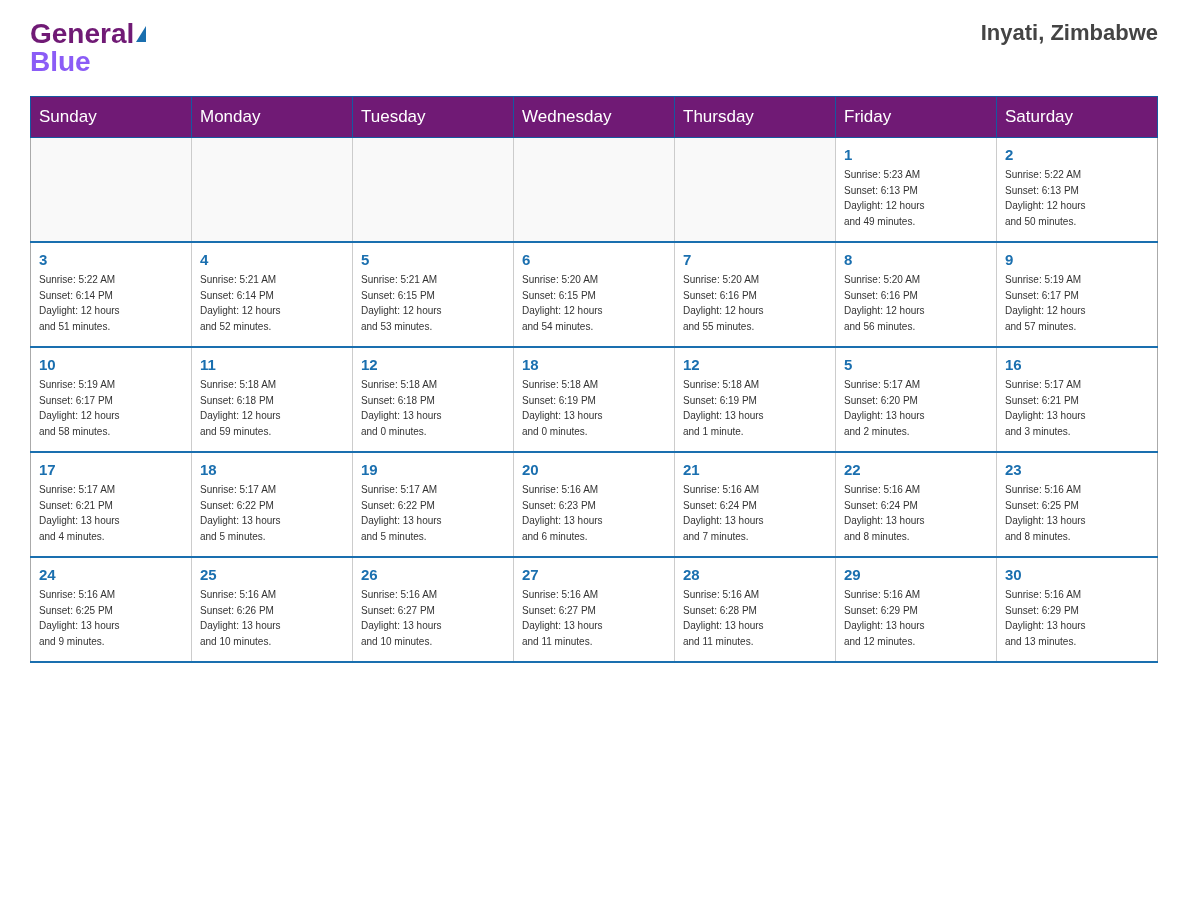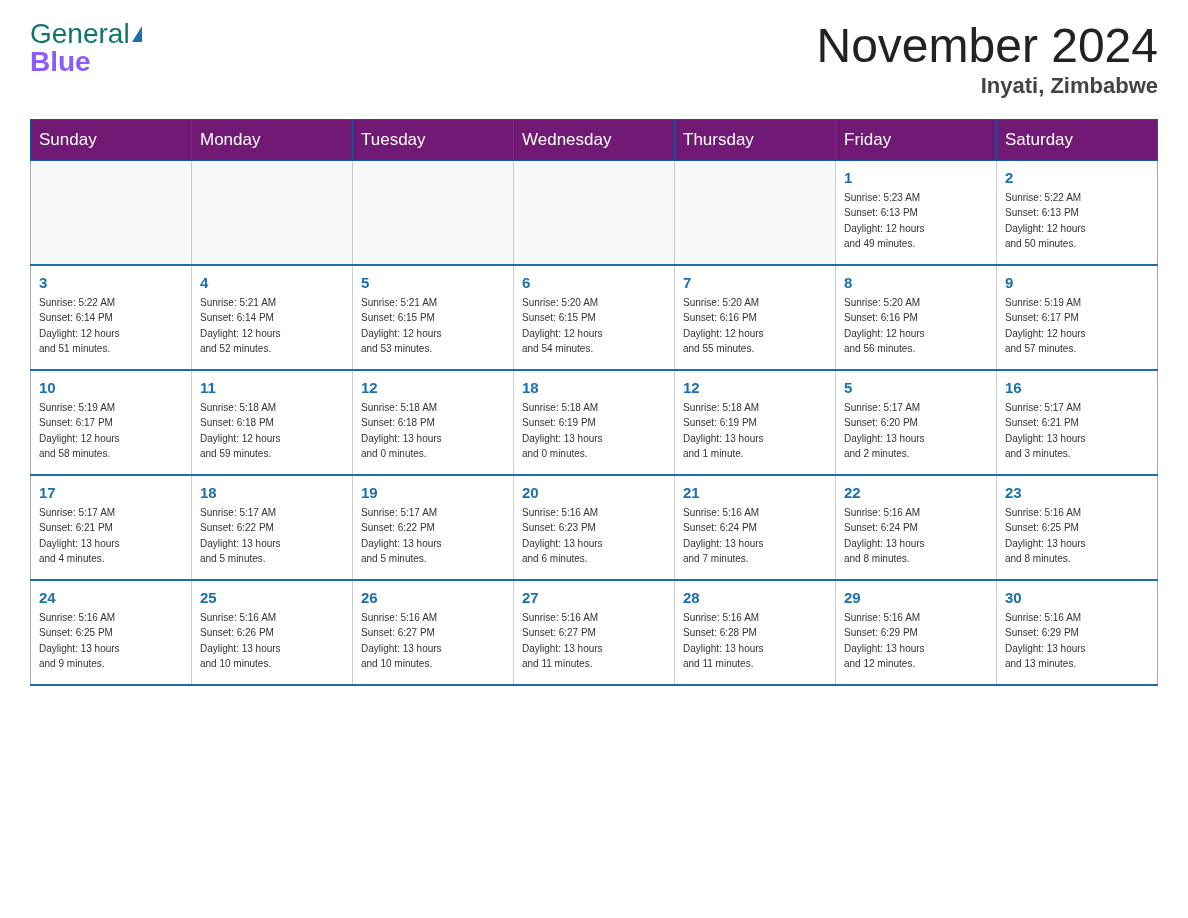--- a/index.html
+++ b/index.html
@@ -16,22 +16,22 @@
       align-items: flex-start;
       margin-bottom: 20px;
     }
     .logo {
       display: flex;
       flex-direction: column;
       align-items: flex-start;
     }
     .logo-general {
       font-size: 28px;
-      font-weight: normal;
-      color: #0f766e;
+      font-weight: bold;
+      color: #701a75;
       line-height: 1;
     }
     .logo-blue {
       font-size: 28px;
       font-weight: bold;
       color: #8b5cf6;
       line-height: 1;
     }
     .logo-triangle {
       display: inline-block;
@@ -106,21 +106,20 @@
 
 <div class="header">
   <div class="logo">
     <div style="display:flex;align-items:center;">
       <span class="logo-general">General</span>
       <span class="logo-triangle"></span>
     </div>
     <span class="logo-blue">Blue</span>
   </div>
   <div class="title-block">
-    <h1>November 2024</h1>
     <h2>Inyati, Zimbabwe</h2>
   </div>
 </div>
 
 <table class="calendar">
   <thead>
     <tr>
       <th>Sunday</th>
       <th>Monday</th>
       <th>Tuesday</th>

